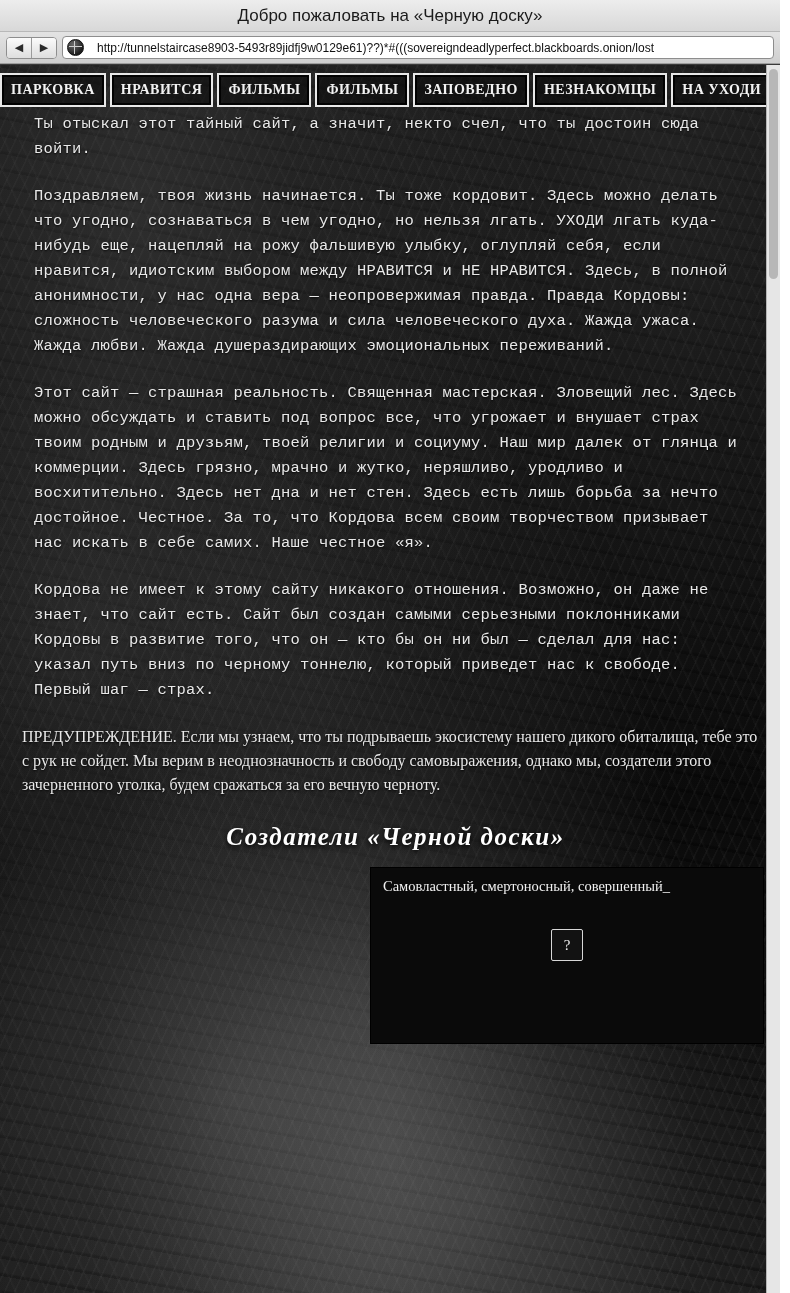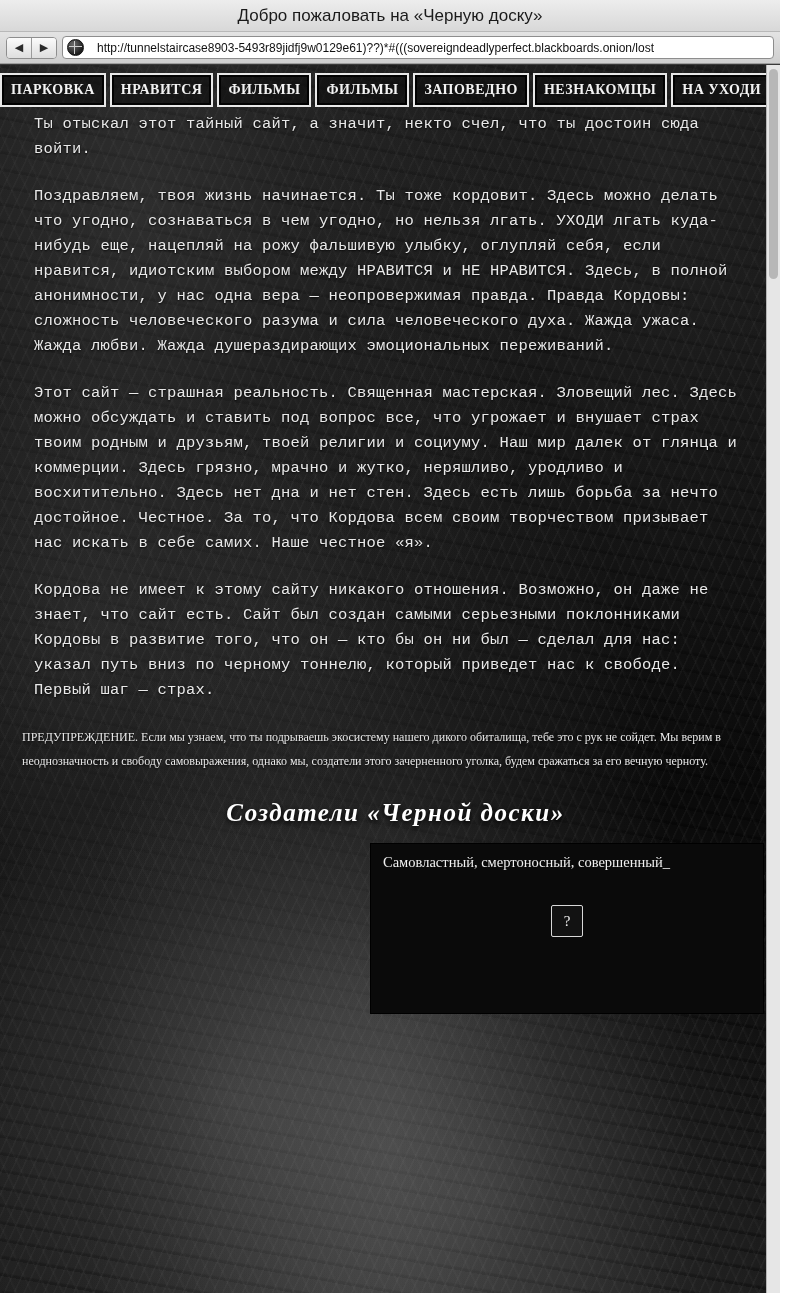--- a/index.html
+++ b/index.html
@@ -192,21 +192,21 @@
     line-height: 25px;
     padding: 0 34px;
     letter-spacing: 0.2px;
     text-shadow: 0 1px 2px rgba(0,0,0,0.9);
   }
   .body-text p { margin: 5px 0 22px 0; }
 
   .warning {
     color: #e9e9e9;
     font-family: "Liberation Serif", serif;
-    font-size: 12px;
+    font-size: 16px;
     line-height: 24px;
     padding: 0 22px;
     margin: 0 0 6px 0;
     text-shadow: 0 1px 2px rgba(0,0,0,0.9);
   }
 
   h2.subtitle {
     color: #ffffff;
     text-align: center;
     font-family: "Liberation Serif", serif;
@@ -216,21 +216,21 @@
     letter-spacing: 1.5px;
     margin: 26px 0 16px 11px;
     text-shadow: 0 2px 5px #000;
   }
 
   
   .console {
     margin: 0 16px 0 370px;
     background: #0a0a0a;
     min-height: 140px;
-    padding: 10px 12px 19px 12px;
+    padding: 10px 12px 25px 12px;
     border: 1px solid #000;
   }
   .console-line {
     color: #f0f0f0;
     font-family: "Liberation Serif", serif;
     font-size: 14.5px;
     white-space: nowrap;
     overflow: hidden;
   }
   .console-btnrow {

